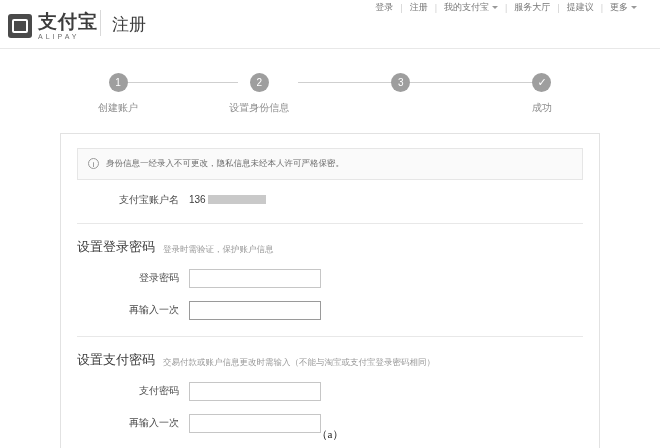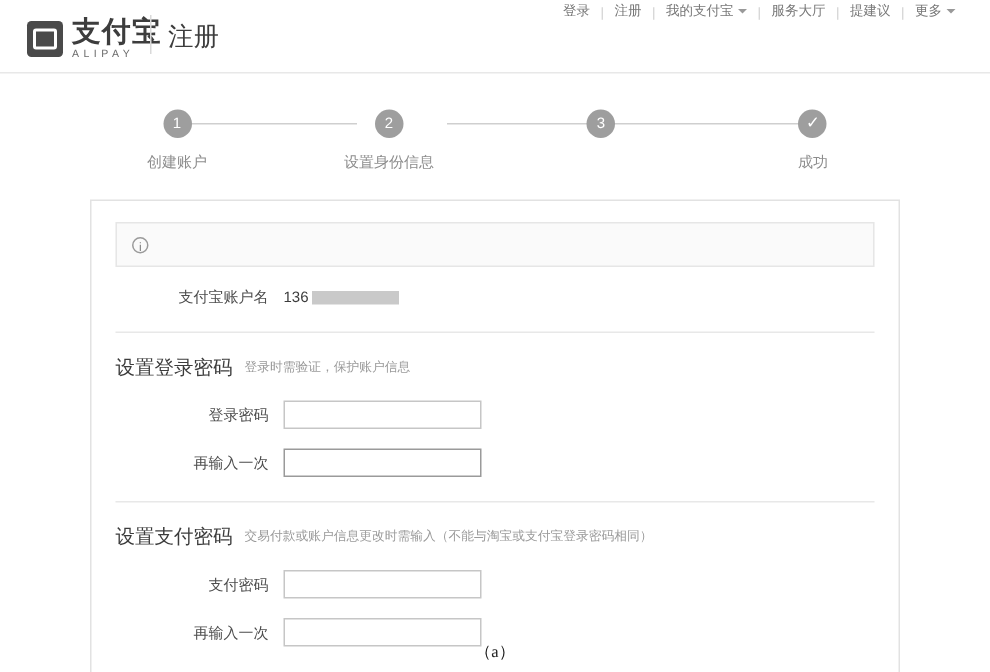--- a/index.html
+++ b/index.html
@@ -23,21 +23,21 @@
   }
   
   .header {
     position: relative;
     height: 48px;
     border-bottom: 1px solid #e8e8e8;
     background: #fff;
   }
   .logo-wrap {
     position: absolute;
-    left: 18px;
+    left: 8px;
     top: 12px;
     display: flex;
     align-items: center;
   }
   .logo-mark {
     width: 24px;
     height: 24px;
     background: #4a4a4a;
     border-radius: 3px;
     position: relative;
@@ -250,21 +250,21 @@
   .field.focused {
     border-color: #9a9a9a;
   }
   .divider {
     height: 1px;
     background: #e8e8e8;
     margin: 16px 16px 0 16px;
   }
   .section-head {
     display: flex;
-    align-items: center;
+    align-items: flex-end;
     padding: 0 16px;
     margin-top: 14px;
   }
   .section-title {
     font-size: 13px;
     color: #3c3c3c;
   }
   .section-desc {
     font-size: 8.5px;
     color: #9a9a9a;
@@ -338,20 +338,21 @@
         <div class="step-circle check">✓</div>
         <div class="step-label">成功</div>
       </div>
     </div>
 
     <div class="card">
 
       <div class="notice">
         <div class="notice-icon">i</div>
         <div class="notice-text">
+          <p>身份信息一经录入不可更改，隐私信息未经本人许可严格保密。</p>
         </div>
       </div>
 
       <div class="row">
         <div class="row-label">支付宝账户名</div>
         <div class="account-value">
           <span>136</span>
           <span class="masked"></span>
         </div>
       </div>

